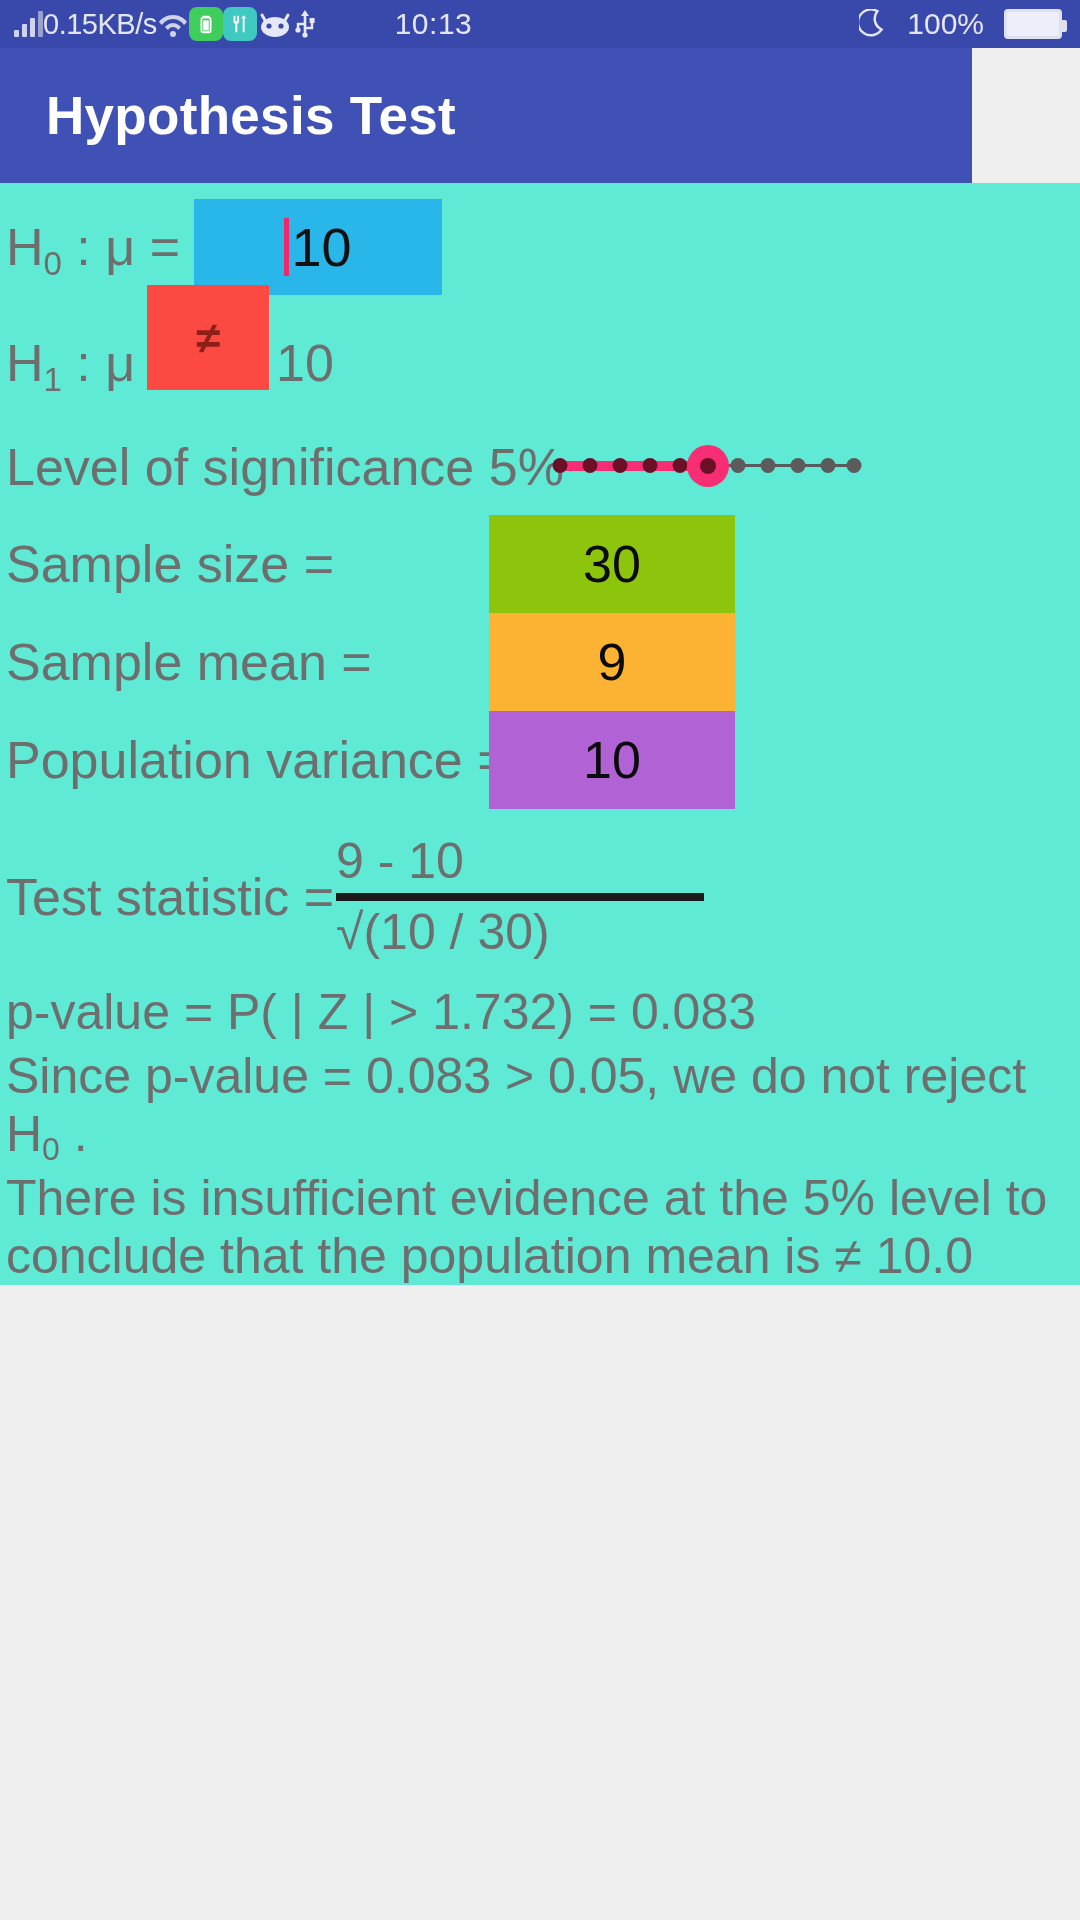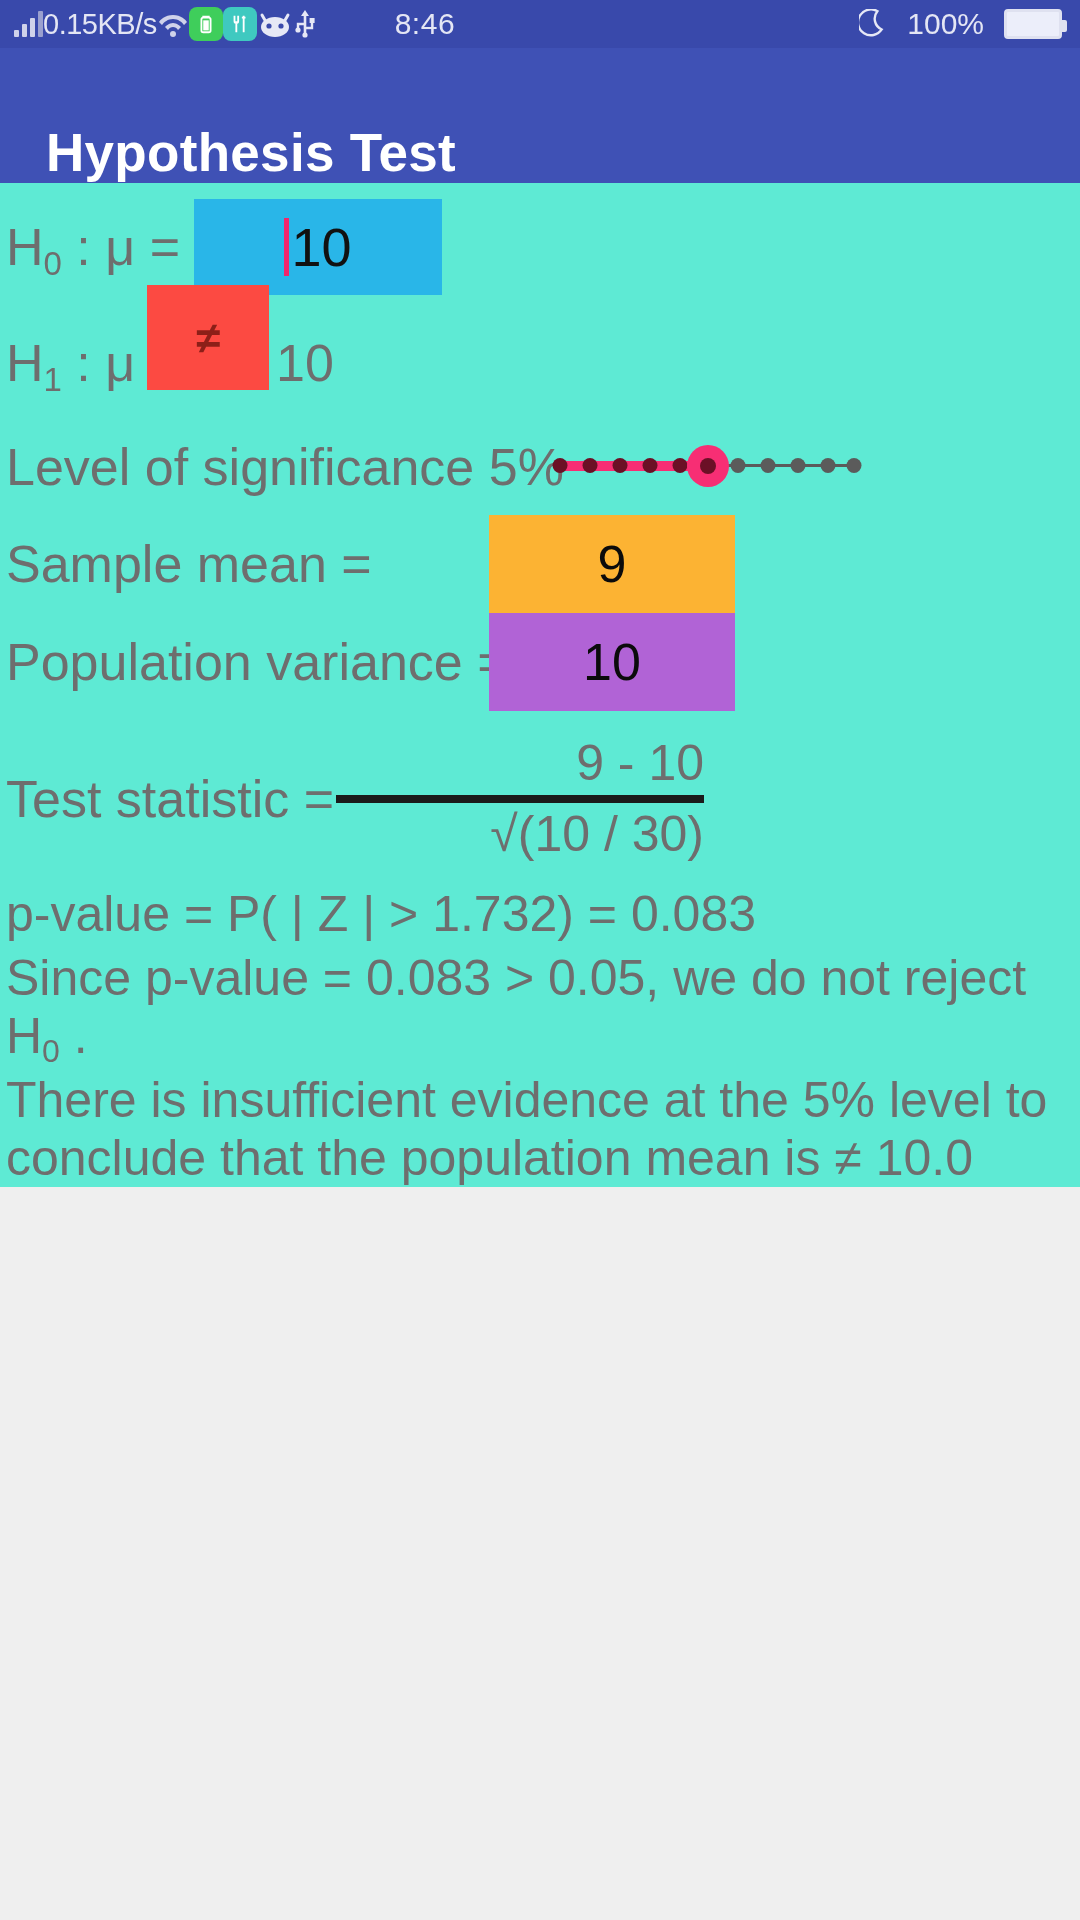--- a/index.html
+++ b/index.html
@@ -55,23 +55,23 @@
     width: 58px; height: 30px; border: 3px solid #dfe1f0; border-radius: 4px;
     position: relative; background: #eceefa;
   }
   .batt-icon::after {
     content: ""; position: absolute; right: -8px; top: 8px;
     width: 5px; height: 12px; background: #dfe1f0; border-radius: 0 2px 2px 0;
   }
 
   
   .app-bar {
-    width: 1080px; height: 135px;
+    width: 972px; height: 135px;
     background: #3f51b5;
-    display: flex; align-items: flex-end;
+    display: flex; align-items: center;
     padding-left: 46px;
   }
   .app-title {
     color: #ffffff;
     font-size: 53px;
     font-weight: bold;
     letter-spacing: 0.3px;
   }
 
   
@@ -179,21 +179,21 @@
   .vbox-amber  { background: #fcb333; }
   .vbox-purple { background: #b163d6; }
 
   
   .row-stat {
     display: flex; align-items: center;
     height: 160px; margin-top: 8px;
   }
   .row-stat .lbl { margin-left: 6px; }
   .fraction {
-    display: flex; flex-direction: column; align-items: flex-end;
+    display: flex; flex-direction: column; align-items: flex-start;
     margin-left: 2px;
   }
   .frac-num, .frac-den {
     font-size: 50px; color: #6e6e6e; line-height: 1.18;
     text-align: center;
   }
   .frac-bar {
     width: 368px; height: 8px; background: #1b1b1b; margin: 2px 0;
   }
 
@@ -255,21 +255,21 @@
     <span class="usb-icon">
       <svg viewBox="0 0 24 30" width="24" height="30">
         <path d="M12 2 l4 6 h-8 z" fill="#e6e8f6"></path>
         <path d="M12 6 L12 26" stroke="#e6e8f6" stroke-width="2.6" fill="none"></path>
         <path d="M12 16 L5 16 L5 21 M12 20 L19 20 L19 14" stroke="#e6e8f6" stroke-width="2.4" fill="none"></path>
         <circle cx="5" cy="22" r="2.6" fill="#e6e8f6"></circle>
         <rect x="16.6" y="10" width="5" height="5" fill="#e6e8f6"></rect>
         <circle cx="12" cy="27" r="2.6" fill="#e6e8f6"></circle>
       </svg>
     </span>
-    <span class="sb-time">8:46</span>
+    <span class="sb-time">10:13</span>
   </div>
 
   <div class="sb-right">
     <span class="moon-icon">
       <svg viewBox="0 0 24 26" width="26" height="28">
         <path d="M17 2 a12 12 0 1 0 4 17 a11 11 0 0 1 -4 -17 z" fill="none" stroke="#e6e8f6" stroke-width="2.2"></path>
       </svg>
     </span>
     <span class="batt-pct">100%</span>
     <span class="batt-icon"></span>
@@ -312,20 +312,24 @@
       <div class="tick" style="left:124px"></div>
       <div class="tick off" style="left:182px"></div>
       <div class="tick off" style="left:212px"></div>
       <div class="tick off" style="left:242px"></div>
       <div class="tick off" style="left:272px"></div>
       <div class="tick off" style="left:298px"></div>
       <div class="slider-thumb" style="left:152px"></div>
     </div>
   </div>
 
+  <div class="row row-box">
+    <div class="lbl">Sample size =</div>
+    <div class="vbox vbox-green">30</div>
+  </div>
 
   <div class="row row-box">
     <div class="lbl">Sample mean =</div>
     <div class="vbox vbox-amber">9</div>
   </div>
 
   <div class="row row-box">
     <div class="lbl">Population variance =</div>
     <div class="vbox vbox-purple">10</div>
   </div>

